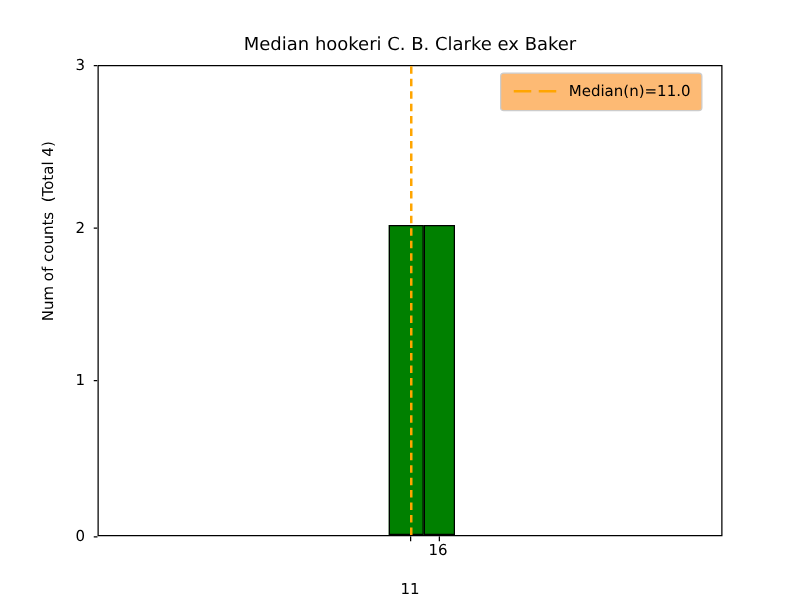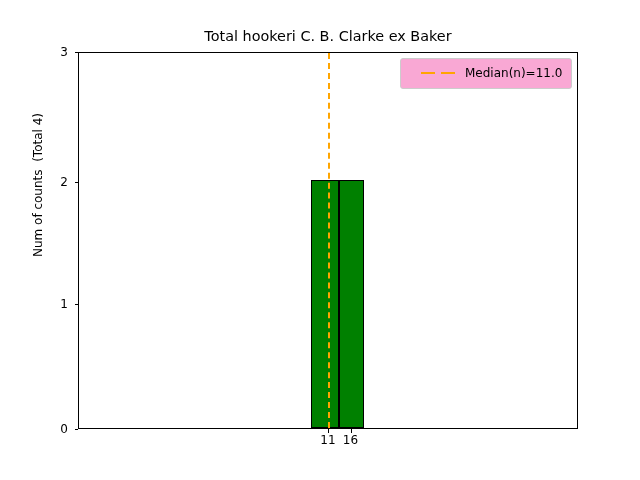--- a/index.html
+++ b/index.html
@@ -133,22 +133,22 @@
   }
 
   
   #legend {
     position: absolute;
     left: 400px;
     top: 58px;
     box-sizing: border-box;
     border: 1px solid #cccccc;
     border-radius: 3px;
-    background: #f9a8d4;
-    padding: 6px 9px 7px 19px;
+    background: #fdba74;
+    padding: 6px 9px 7px 9px;
     display: flex;
     align-items: flex-end;
     gap: 9px;
   }
   #legend-sample {
     position: relative;
     width: 36px;
     height: 15px;
     flex: 0 0 auto;
   }
@@ -168,38 +168,38 @@
     white-space: nowrap;
   }
   #legend-text .line1 { display: block; text-align: left; }
   #legend-text .line2 { display: block; text-align: right; }
 </style>
 </head>
 <body>
 
 <div id="figure">
 
-  <div id="chart-title">Total hookeri C. B. Clarke ex Baker</div>
+  <div id="chart-title">Median hookeri C. B. Clarke ex Baker</div>
 
   <div class="ytick-mark" style="top:52px;"></div>
   <div class="ytick-mark" style="top:181.67px;"></div>
   <div class="ytick-mark" style="top:304.33px;"></div>
   <div class="ytick-mark" style="top:429px;"></div>
 
   <div class="ytick-label" style="top:46px;">3</div>
   <div class="ytick-label" style="top:175.67px;">2</div>
   <div class="ytick-label" style="top:298.33px;">1</div>
   <div class="ytick-label" style="top:423px;">0</div>
 
   <div id="ylabel">Num of counts  (Total 4)</div>
 
   <div class="xtick-mark" style="left:328px;"></div>
   <div class="xtick-mark" style="left:350.5px;"></div>
 
-  <div class="xtick-label" style="left:328px;">11</div>
+  <div class="xtick-label" style="left:328px;margin-top:31px;">11</div>
   <div class="xtick-label" style="left:350.5px;">16</div>
 
 
   <div id="plot-area">
     <div id="bars-layer">
       <div class="bar" style="left:232px; width:28px; height:248px; background:#008000;"></div>
       <div class="bar" style="left:260px; width:25px; height:248px; background:#008000;"></div>
       <div id="median-line" style="left:249px;"></div>
     </div>
   </div>

